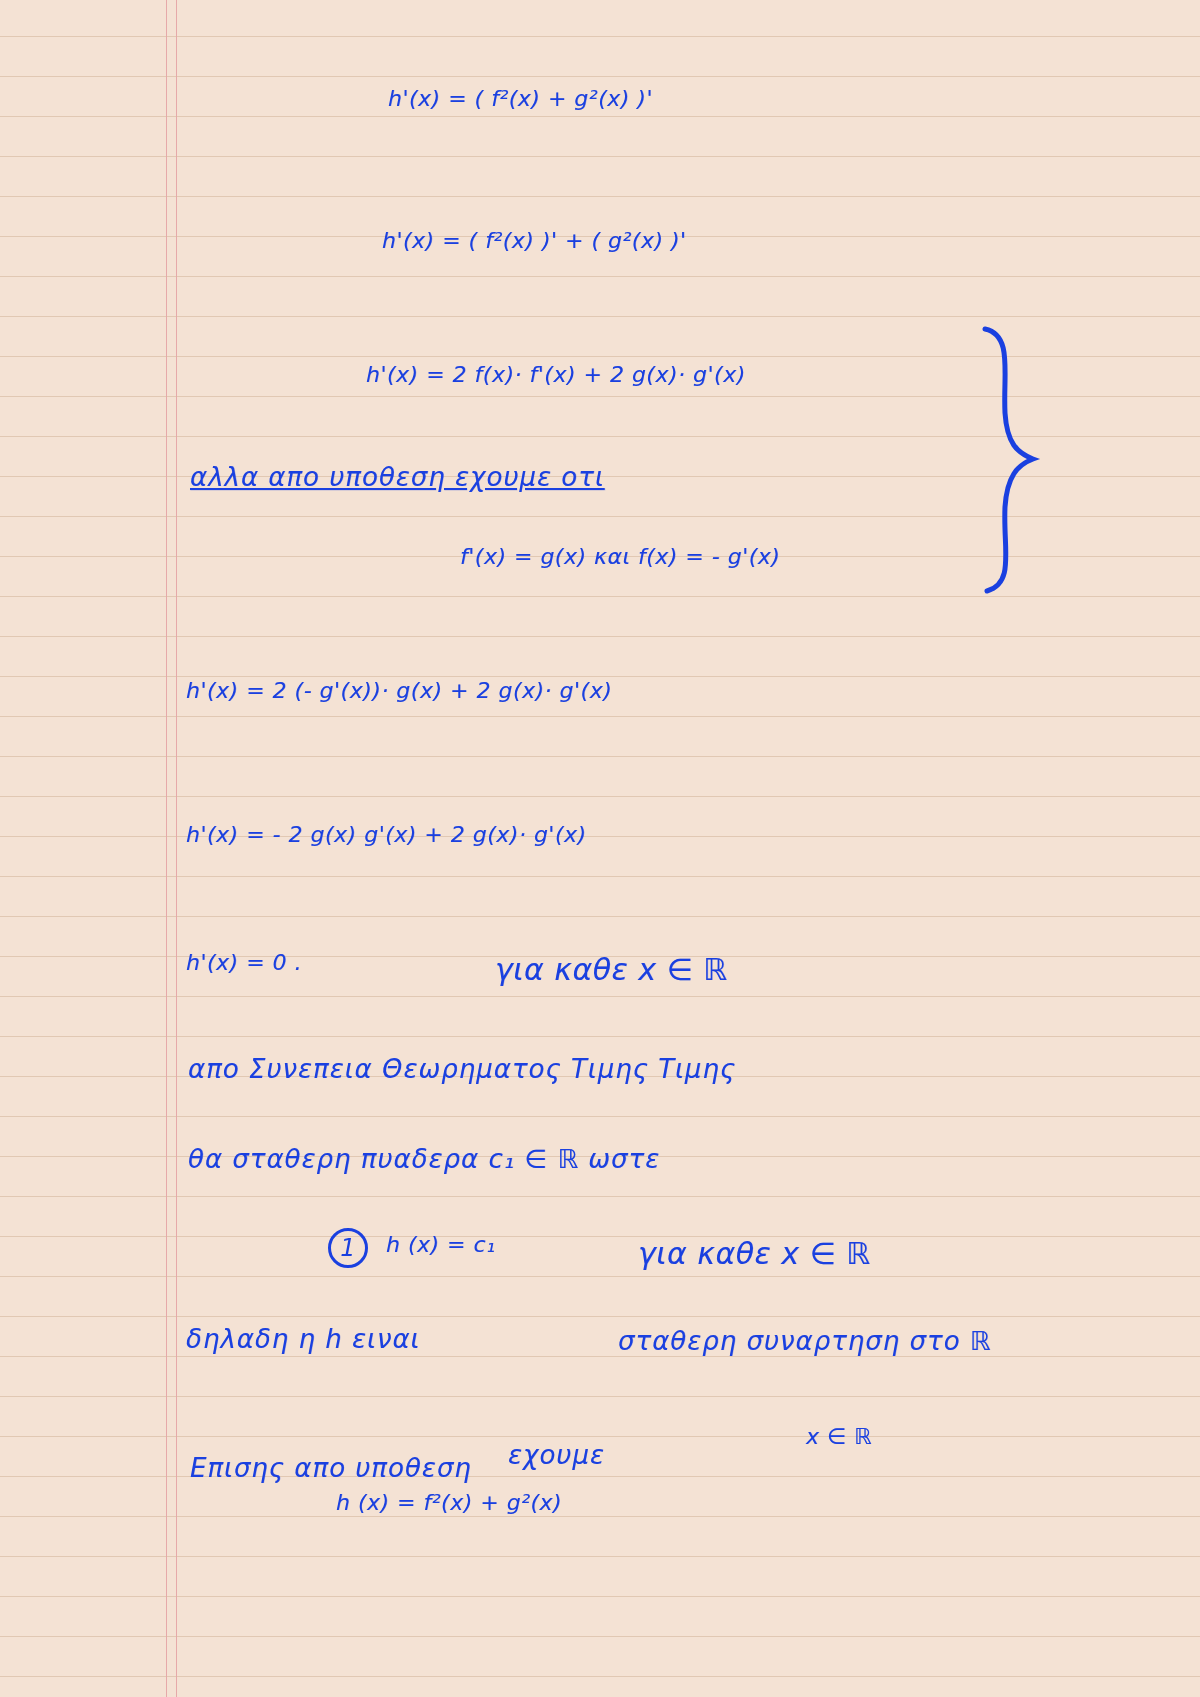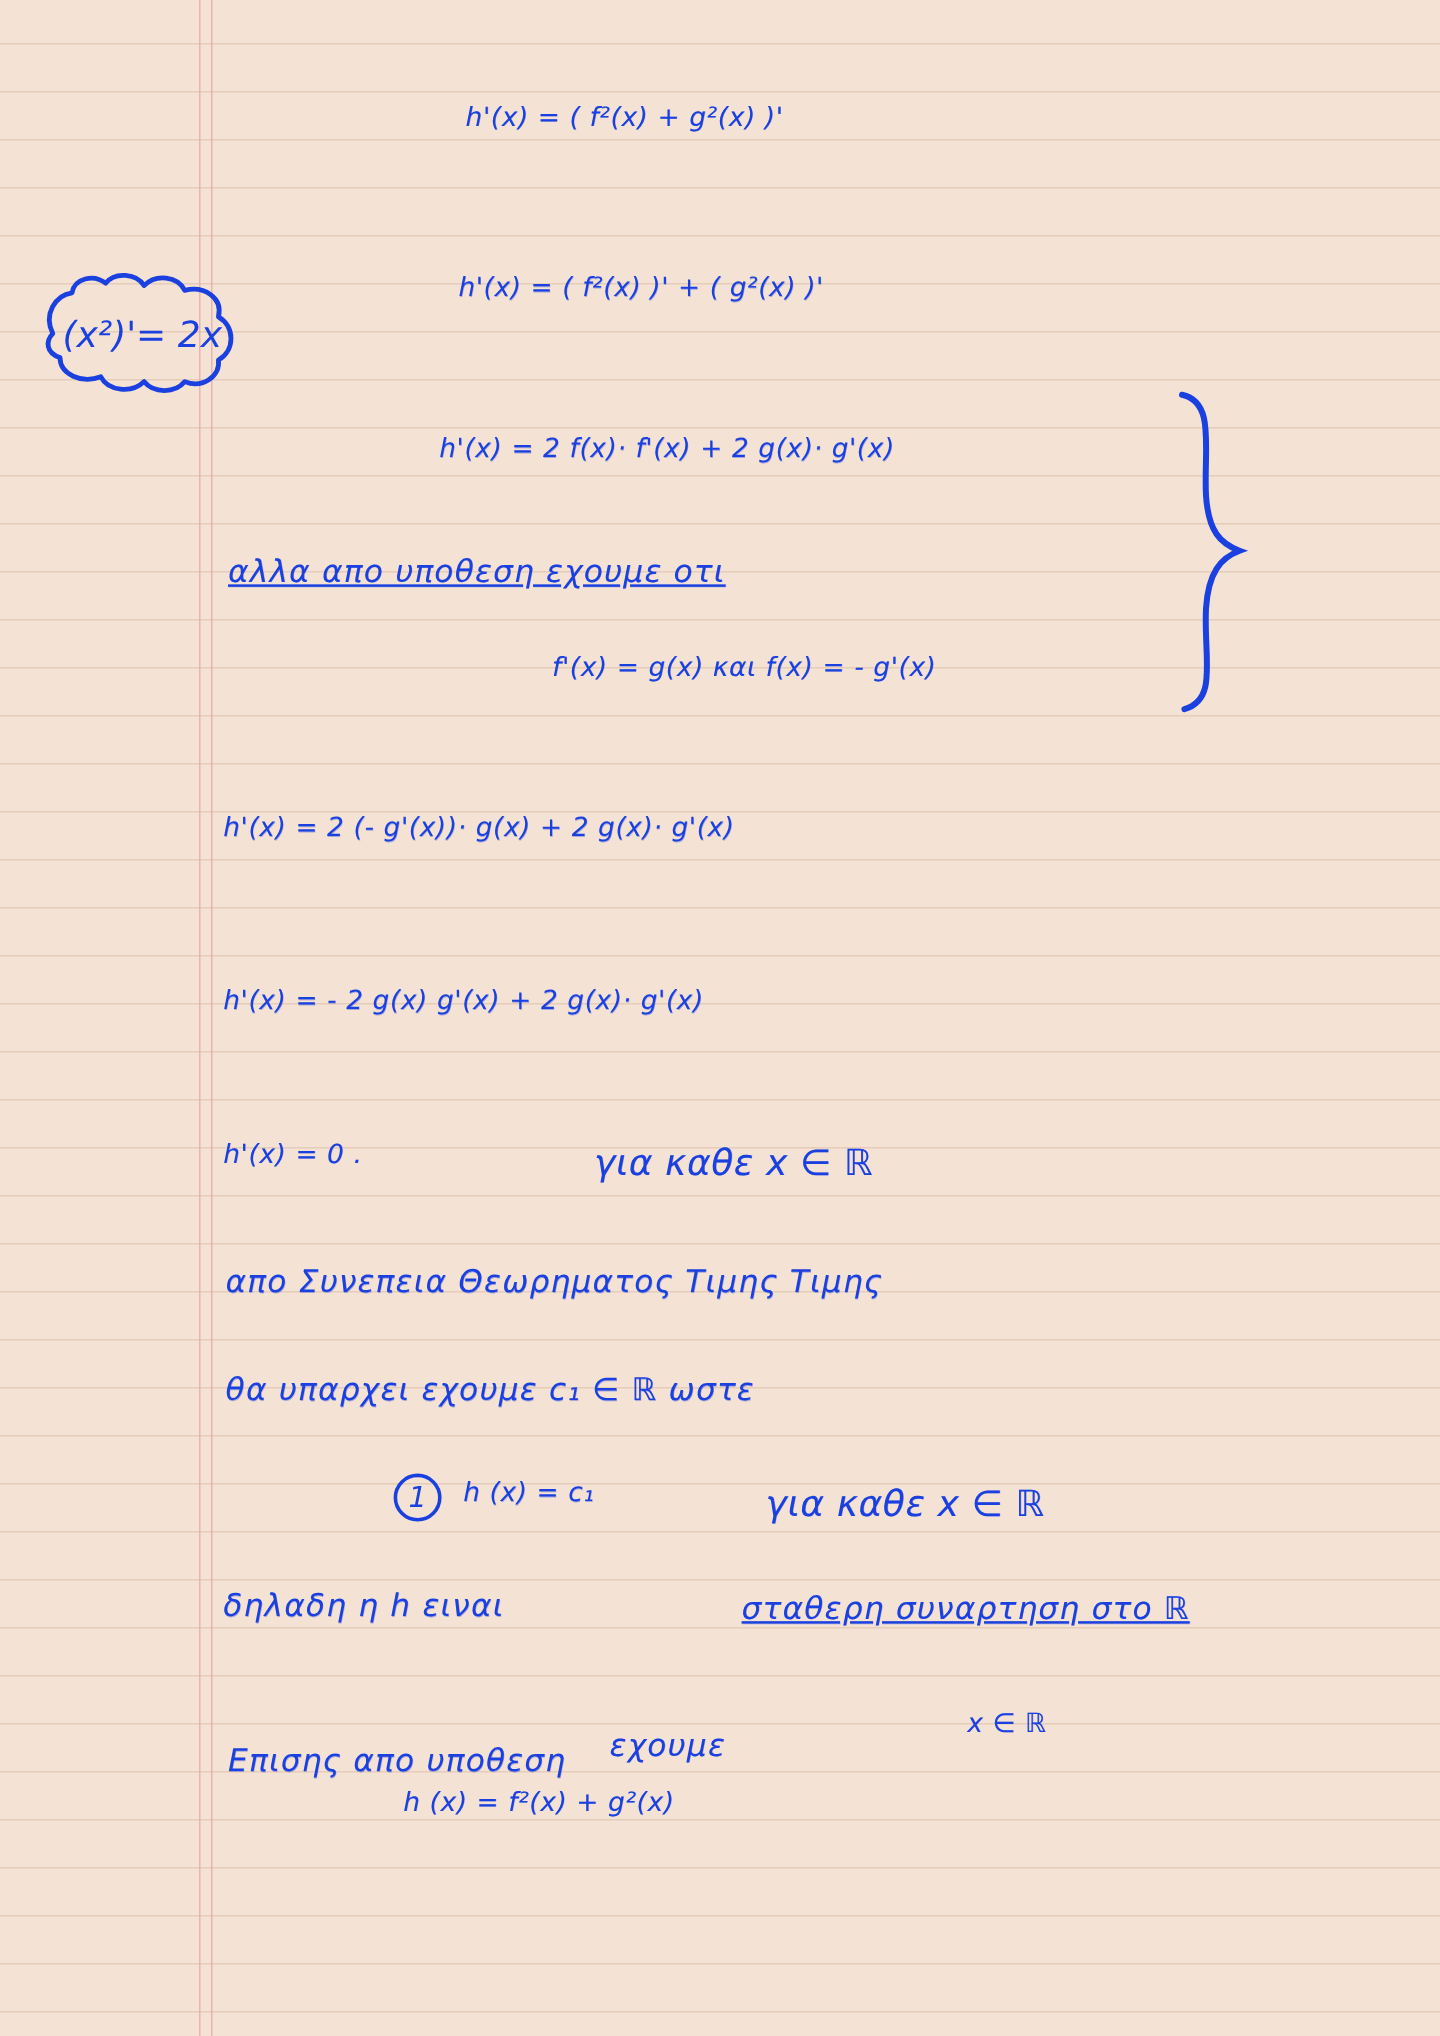--- a/index.html
+++ b/index.html
@@ -146,28 +146,20 @@
       <div class="rule" style="top: 1476px;"></div>
       <div class="rule" style="top: 1516px;"></div>
       <div class="rule" style="top: 1556px;"></div>
       <div class="rule" style="top: 1596px;"></div>
       <div class="rule" style="top: 1636px;"></div>
       <div class="rule" style="top: 1676px;"></div>
     </div>
   <div class="margin-line m1"></div>
   <div class="margin-line m2"></div>
 
-  <div class="blob">
-    <svg width="180" height="110" viewBox="0 0 180 110" fill="none">
-      <path d="M14 56 C6 40 16 24 30 22 C32 10 48 6 58 14 C66 4 84 6 90 16 C100 6 118 8 124 20
-               C140 16 156 26 152 42 C166 50 166 70 152 78 C154 92 138 102 124 96
-               C116 106 98 106 90 96 C80 106 60 104 54 92 C38 98 20 90 20 76 C8 72 8 62 14 56 Z" stroke="#1a40e0" stroke-width="4" fill="none" stroke-linejoin="round"></path>
-    </svg>
-    <div class="blob-text">(x²)'= 2x</div>
-  </div>
 
   <div class="brace">
     <svg width="70" height="270" viewBox="0 0 70 270" fill="none">
       <path d="M10 4 C38 10 28 48 30 88 C32 118 42 128 58 134 C42 140 32 152 30 182
                C28 224 40 258 12 266" stroke="#1a40e0" stroke-width="5" fill="none" stroke-linecap="round"></path>
     </svg>
   </div>
 
   <div class="circled" style="left:328px; top:1228px;">1</div>
 
@@ -175,24 +167,24 @@
       <div class="hw big" style="left: 388px; top: 86px;">h'(x) = ( f²(x) + g²(x) )'</div>
       <div class="hw big" style="left: 382px; top: 228px;">h'(x) = ( f²(x) )' + ( g²(x) )'</div>
       <div class="hw big" style="left: 366px; top: 362px;">h'(x) = 2 f(x)· f'(x)  +  2 g(x)· g'(x)</div>
       <div class="hw note" style="left: 190px; top: 462px; text-decoration: underline;">αλλα απο υποθεση εχουμε οτι</div>
       <div class="hw big" style="left: 460px; top: 544px;">f'(x) = g(x)  και     f(x) = - g'(x)</div>
       <div class="hw big" style="left: 186px; top: 678px;">h'(x) = 2 (- g'(x))· g(x)  + 2 g(x)· g'(x)</div>
       <div class="hw big" style="left: 186px; top: 822px;">h'(x) = - 2 g(x) g'(x)  +  2 g(x)· g'(x)</div>
       <div class="hw big" style="left: 186px; top: 950px;">h'(x) = 0 .</div>
       <div class="hw med" style="left: 495px; top: 952px;">για καθε  x ∈ ℝ</div>
       <div class="hw note" style="left: 188px; top: 1054px;">απο Συνεπεια Θεωρηματος Τιμης Τιμης</div>
-      <div class="hw note" style="left: 188px; top: 1144px;">θα υπαρχει  εχουμε  c₁ ∈ ℝ  ωστε</div>
+      <div class="hw note" style="left: 188px; top: 1144px;">θα σταθερη  πυαδερα  c₁ ∈ ℝ  ωστε</div>
       <div class="hw big" style="left: 386px; top: 1232px;">h (x) = c₁</div>
       <div class="hw med" style="left: 638px; top: 1236px;">για καθε  x ∈ ℝ</div>
       <div class="hw note" style="left: 186px; top: 1324px;">δηλαδη  η  h ειναι</div>
-      <div class="hw note" style="left: 618px; top: 1326px; text-decoration: underline;">σταθερη συναρτηση στο ℝ</div>
+      <div class="hw note" style="left: 618px; top: 1326px;">σταθερη συναρτηση στο ℝ</div>
       <div class="hw note" style="left: 190px; top: 1410px; margin-top: 43px;">Επισης απο υποθεση</div>
       <div class="hw note" style="left: 508px; top: 1412px; margin-top: 28px;">εχουμε</div>
       <div class="hw big" style="left: 336px; top: 1490px;">h (x) = f²(x) + g²(x)</div>
       <div class="hw big" style="left: 806px; top: 1424px;">x ∈ ℝ</div>
     </div>
 
 </div>
 
 </body></html>

